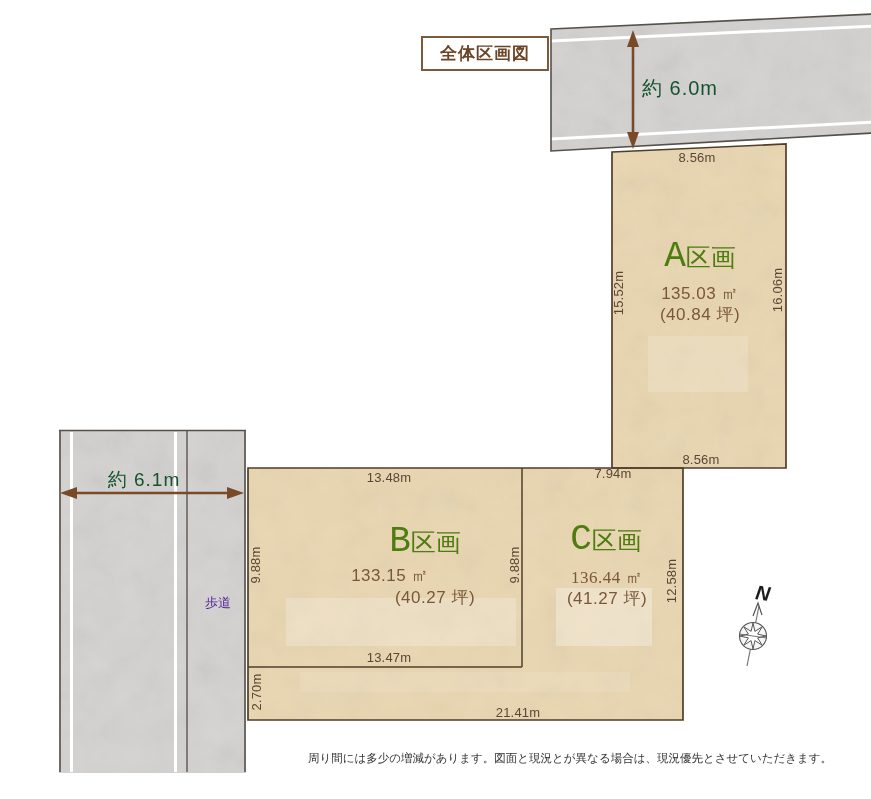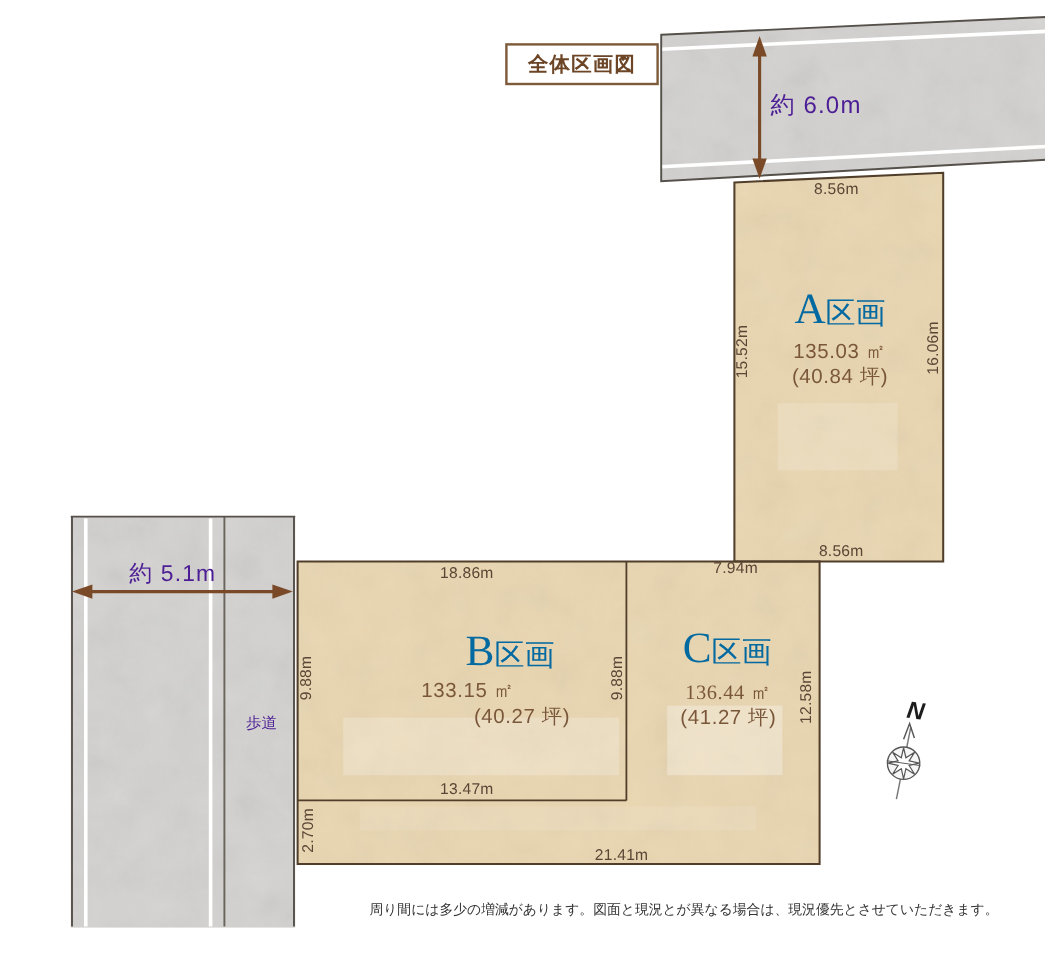--- a/index.html
+++ b/index.html
@@ -4,22 +4,22 @@
 <style>
   html,body{margin:0;padding:0;background:#fff;}
   .stage{
     position:relative;width:871px;height:799px;background:#ffffff;overflow:hidden;
     font-family:"Liberation Sans","DejaVu Sans",sans-serif;
   }
   .stage svg{position:absolute;left:0;top:0;}
   .lbl{position:absolute;transform:translate(-50%,-50%);white-space:nowrap;line-height:1;}
   .dim{font-size:13px;color:#5b4636;letter-spacing:0.2px;}
   .dim.rot{transform:translate(-50%,-50%) rotate(-90deg);}
-  .road-dim{font-size:20px;color:#4c1d95;letter-spacing:1px;}
-  .lot-name{color:#0369a1;font-family:Liberation Serif, serif;}
+  .road-dim{font-size:20px;color:#14532d;letter-spacing:1px;}
+  .lot-name{color:#4d7c0f;font-family:Liberation Mono, monospace;}
   .lot-name .letter{font-size:36px;}
   .lot-name .suffix{font-size:25px;}
   .area{font-size:17px;color:#7a573a;letter-spacing:0.5px;}
   .title-box{
     position:absolute;left:421px;top:36px;width:128px;height:35px;
     border:2px solid #7d5a3a;background:#fff;box-sizing:border-box;
     display:flex;align-items:center;justify-content:center;
     font-size:17px;font-weight:bold;color:#6b4526;letter-spacing:1px;
   }
   .sidewalk{font-size:13px;color:#4c1d95;}
@@ -95,34 +95,34 @@
       <path d="M766,636 L757.6,634.1 L762.2,626.8 L754.9,631.4 L753,623 L751.1,631.4 L743.8,626.8 L748.4,634.1 L740,636 L748.4,637.9 L743.8,645.2 L751.1,640.6 L753,649 L754.9,640.6 L762.2,645.2 L757.6,637.9 Z" fill="#ffffff" stroke="#555" stroke-width="1"></path>
       <line x1="739" y1="634" x2="767" y2="638" stroke="#555" stroke-width="0.8"></line>
     </g>
   </svg>
 
   <div class="title-box">
     <span>全体区画図</span>
   </div>
 
   <div class="lbl road-dim" style="left:680px;top:88px;">約 6.0m</div>
-  <div class="lbl road-dim" style="left:144px;top:479px;font-size:19px;">約 5.1m</div>
+  <div class="lbl road-dim" style="left:144px;top:479px;font-size:19px;">約 6.1m</div>
   <div class="lbl sidewalk" style="left:218px;top:602px;">歩道</div>
 
   <div class="lbl dim" style="left:697px;top:157px;">8.56m</div>
   <div class="lbl lot-name" style="left:700px;top:257px;">
     <span class="letter">A</span><span class="suffix">区画</span>
   </div>
   <div class="lbl area" style="left:700px;top:293px;">135.03 ㎡</div>
   <div class="lbl area" style="left:700px;top:314px;">(40.84 坪)</div>
   <div class="lbl dim rot" style="left:618px;top:293px;">15.52m</div>
   <div class="lbl dim rot" style="left:777px;top:290px;">16.06m</div>
   <div class="lbl dim" style="left:701px;top:459px;">8.56m</div>
 
-  <div class="lbl dim" style="left:389px;top:477px;">18.86m</div>
+  <div class="lbl dim" style="left:389px;top:477px;">13.48m</div>
   <div class="lbl lot-name" style="left:389px;top:542px;margin-left:36px;">
     <span class="letter">B</span><span class="suffix">区画</span>
   </div>
   <div class="lbl area" style="left:390px;top:575px;">133.15 ㎡</div>
   <div class="lbl area" style="left:390px;top:597px;margin-left:45px;">(40.27 坪)</div>
   <div class="lbl dim rot" style="left:255px;top:565px;">9.88m</div>
   <div class="lbl dim rot" style="left:514px;top:565px;">9.88m</div>
   <div class="lbl dim" style="left:389px;top:657px;">13.47m</div>
 
   <div class="lbl dim" style="left:613px;top:473px;">7.94m</div>

